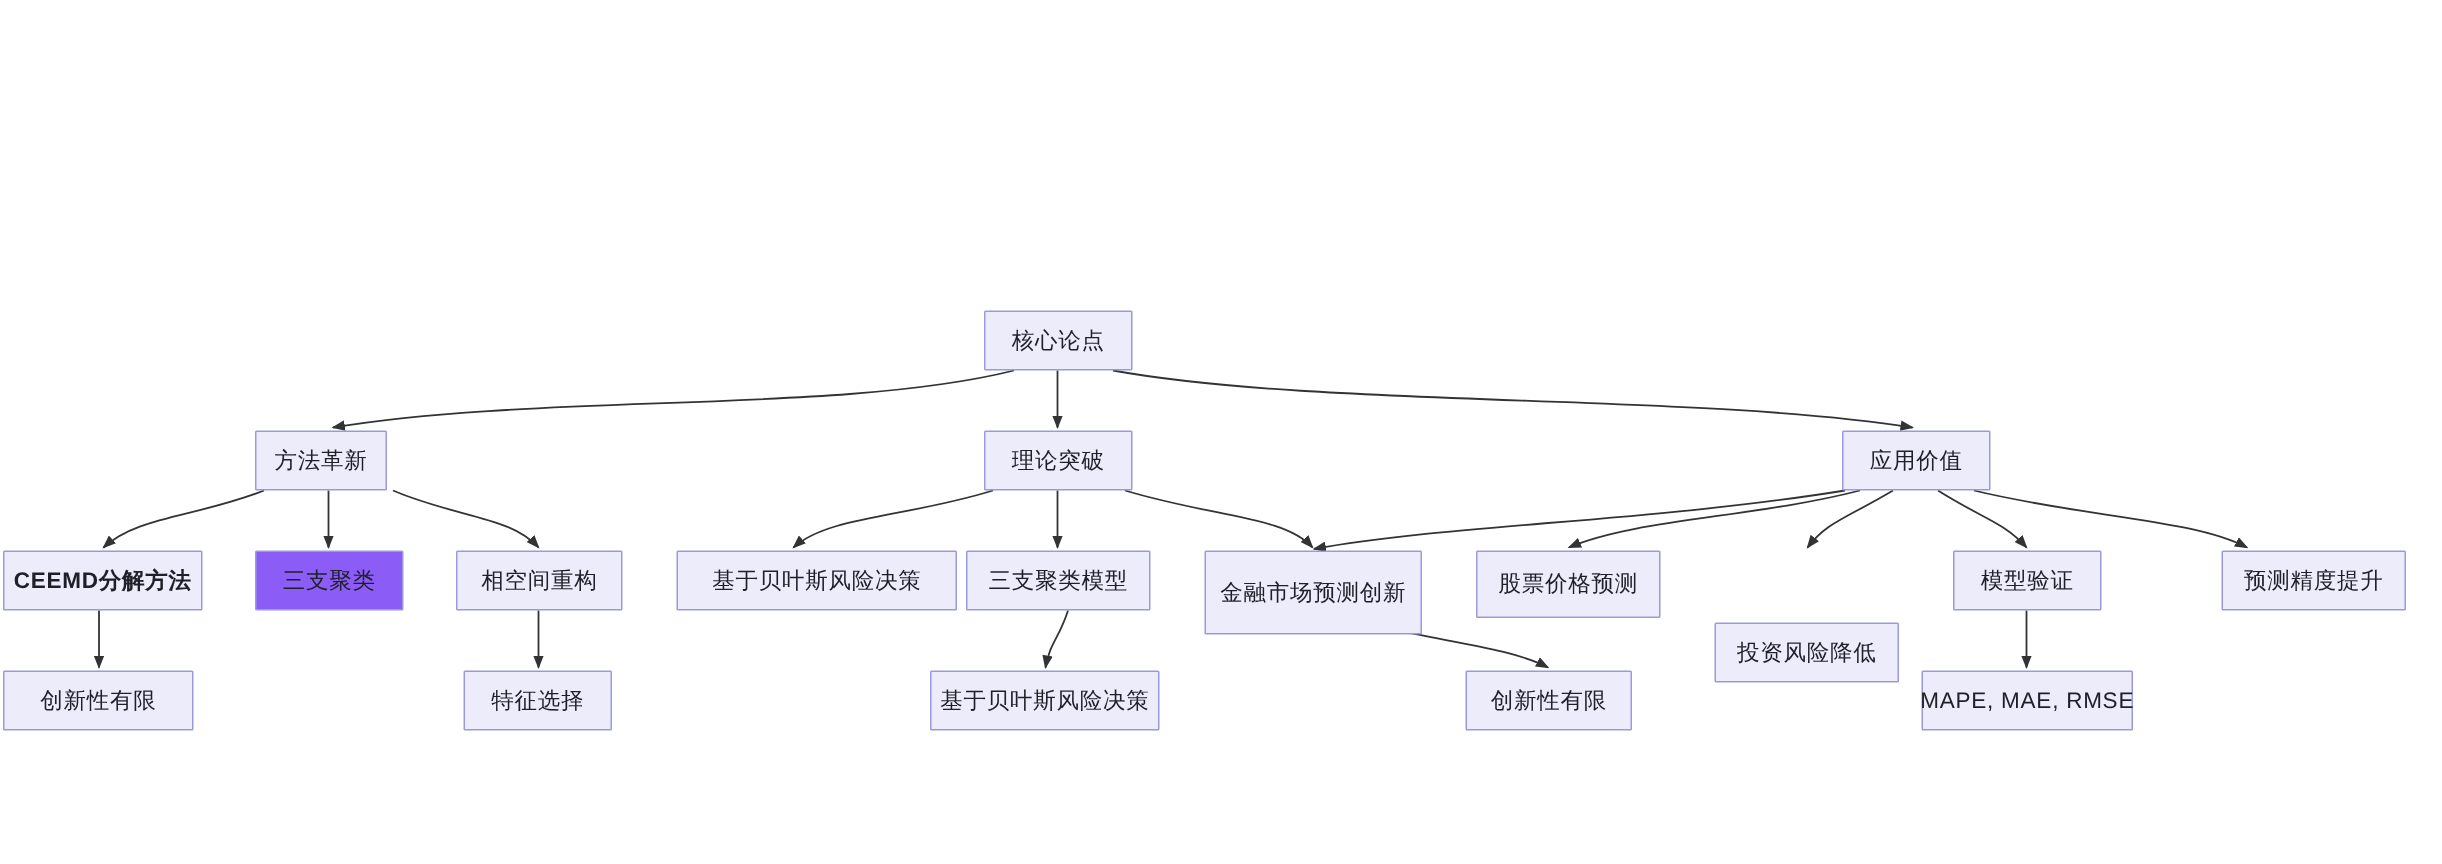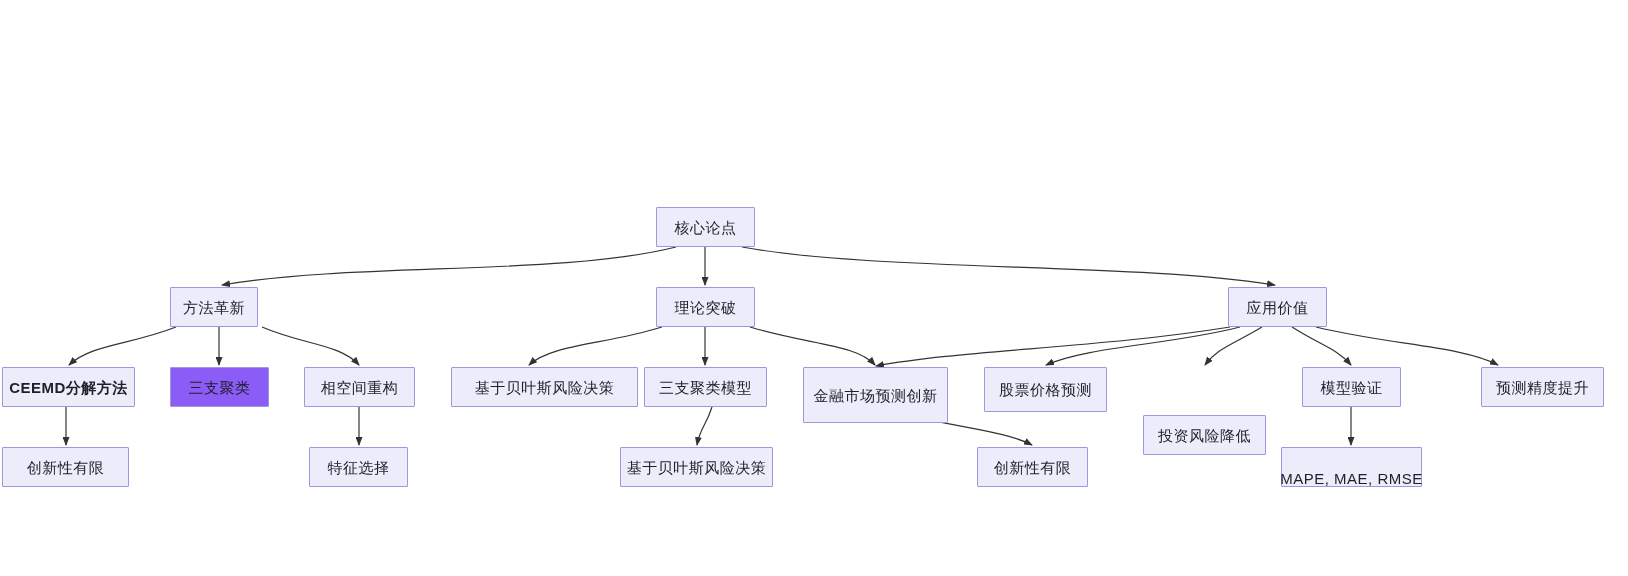--- a/index.html
+++ b/index.html
@@ -129,18 +129,18 @@
       </div>
       <div class="node" style="left: 309px; top: 447px; width: 99px; height: 40px; background: rgb(236, 236, 251); border-color: rgb(153, 153, 222); color: rgb(31, 31, 40);">
         <span class="node-label">特征选择</span>
       </div>
       <div class="node" style="left: 620px; top: 447px; width: 153px; height: 40px; background: rgb(236, 236, 251); border-color: rgb(153, 153, 222); color: rgb(31, 31, 40);">
         <span class="node-label">基于贝叶斯风险决策</span>
       </div>
       <div class="node" style="left: 977px; top: 447px; width: 111px; height: 40px; background: rgb(236, 236, 251); border-color: rgb(153, 153, 222); color: rgb(31, 31, 40);">
         <span class="node-label">创新性有限</span>
       </div>
-      <div class="node" style="left: 1281px; top: 447px; width: 141px; height: 40px; background: rgb(236, 236, 251); border-color: rgb(153, 153, 222); color: rgb(31, 31, 40); align-items: flex-end;">
+      <div class="node" style="left: 1281px; top: 447px; width: 141px; height: 40px; background: rgb(236, 236, 251); border-color: rgb(153, 153, 222); color: rgb(31, 31, 40);">
         <span class="node-label">MAPE, MAE, RMSE</span>
       </div>
     </div>
 
 </div>
 
 </body></html>

